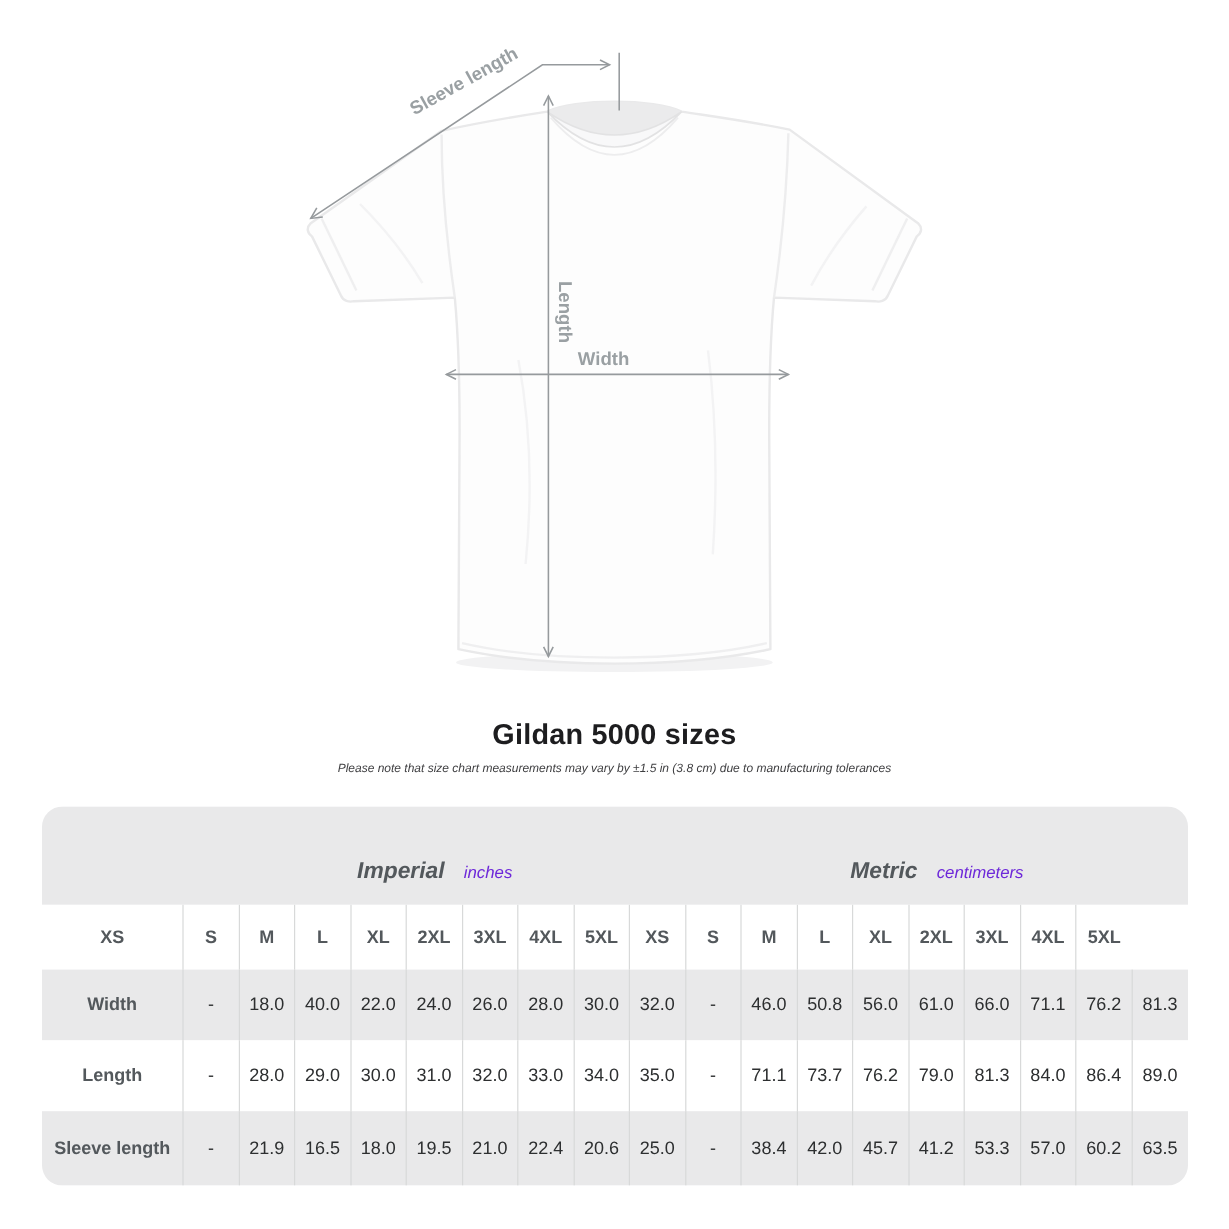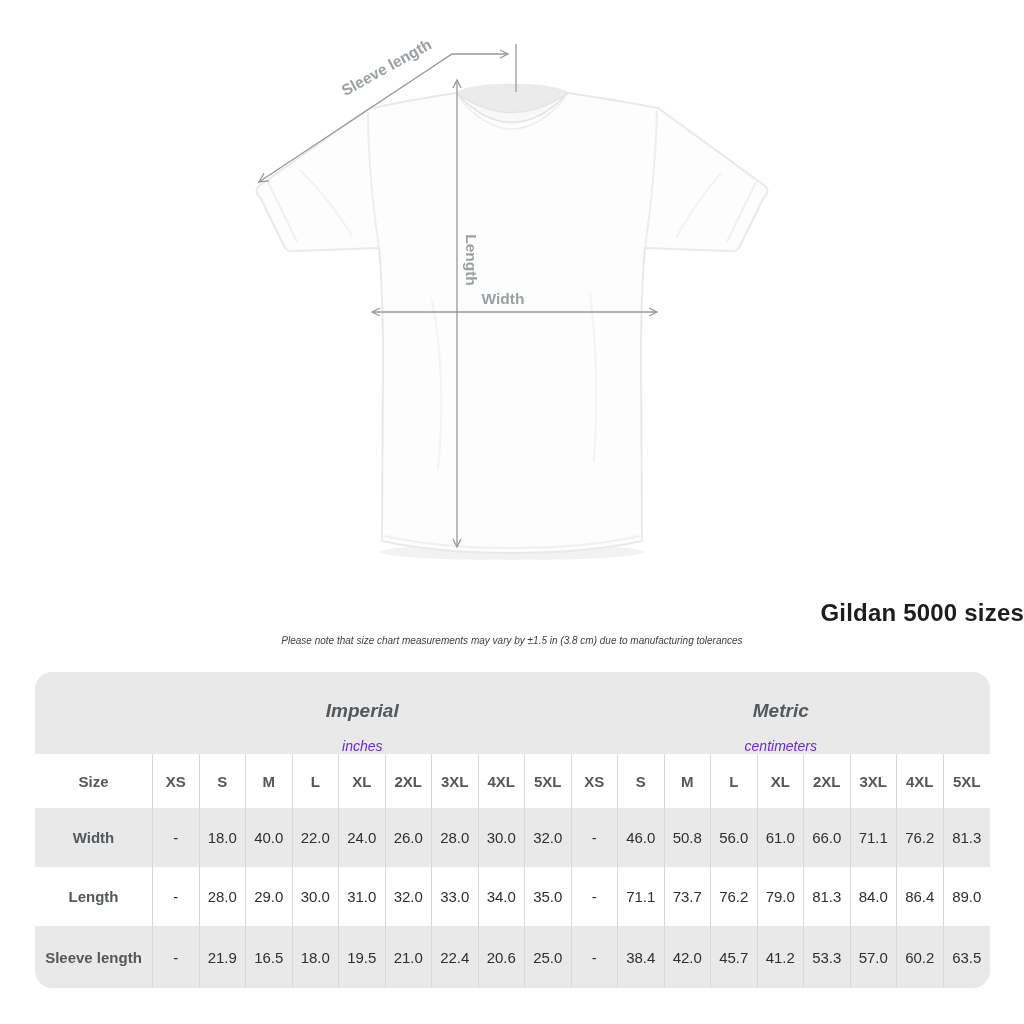--- a/index.html
+++ b/index.html
@@ -4,35 +4,35 @@
 <style>
   html,body{margin:0;padding:0;background:#fff;}
   body{
     width:1024px;height:1024px;position:relative;overflow:hidden;
     font-family:"Liberation Sans",sans-serif;
   }
   
   #diagram{position:absolute;left:0;top:0;}
   
   .title{
-    position:absolute;left:0;top:599px;width:1024px;text-align:right;
+    position:absolute;left:0;top:599px;width:1024px;text-align:center;
     font-size:24px;font-weight:700;color:#1d1d1f;letter-spacing:.2px;
   }
   .note{
     position:absolute;left:0;top:635px;width:1024px;text-align:center;
     font-size:10px;font-style:italic;color:#3e3e40;
   }
   
   .size-table{
     position:absolute;left:35px;top:672px;width:955px;
     border-radius:17px;overflow:hidden;background:#fff;
   }
   .grid{display:grid;grid-template-columns:118px repeat(18,1fr);}
   .units-row{height:82px;background:#e9e9ea;}
-  .unit-group{display:flex;flex-direction:column;align-items:center;justify-content:center;gap:16px;margin-top:28px;}
+  .unit-group{display:flex;flex-direction:row;align-items:center;justify-content:center;gap:16px;margin-top:28px;}
   .unit-imperial{grid-column:2 / span 9;}
   .unit-metric{grid-column:11 / span 9;align-items:center;}
   .unit-name{font-size:19px;font-weight:700;font-style:italic;color:#53585c;}
   .unit-sub{font-size:14px;font-style:italic;color:#6d28d9;}
   .size-row{height:54px;background:#ffffff;}
   .row-width{height:59px;background:#e9e9ea;}
   .row-length{height:59px;background:#ffffff;}
   .row-sleeve{height:62px;background:#e9e9ea;}
   .c{
     display:flex;align-items:center;justify-content:center;
@@ -132,21 +132,20 @@
       <span class="unit-name">Imperial</span>
       <span class="unit-sub">inches</span>
     </div>
     <div class="unit-group unit-metric">
       <span class="unit-name">Metric</span>
       <span class="unit-sub">centimeters</span>
     </div>
   </div>
 
   <div class="grid size-row">
-    <div class="c h">Size</div>
     <div class="c h">XS</div>
     <div class="c h">S</div>
     <div class="c h">M</div>
     <div class="c h">L</div>
     <div class="c h">XL</div>
     <div class="c h">2XL</div>
     <div class="c h">3XL</div>
     <div class="c h">4XL</div>
     <div class="c h">5XL</div>
     <div class="c h">XS</div>

